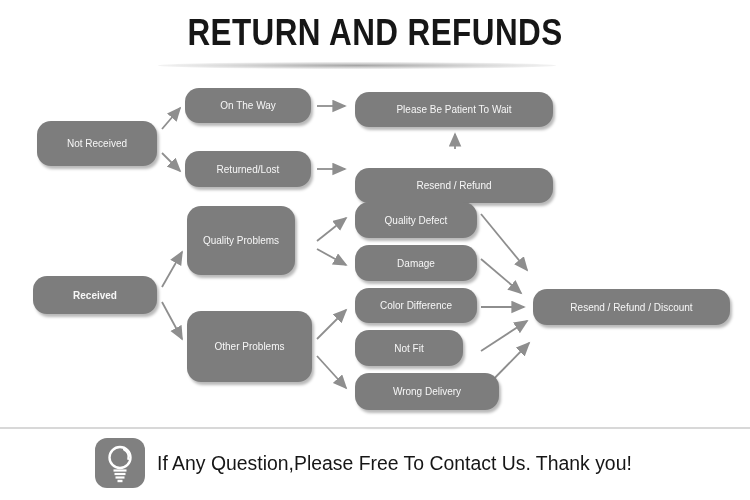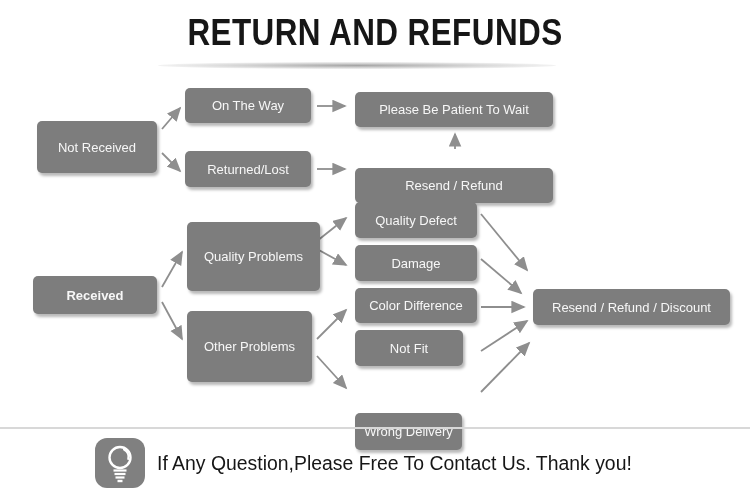--- a/index.html
+++ b/index.html
@@ -22,23 +22,23 @@
       rgba(185,185,185,0.55) 45%,
       rgba(225,225,225,0.25) 75%,
       rgba(255,255,255,0) 100%);
     border-radius:50%;
   }
   .flowchart{position:absolute;left:0;top:0;width:750px;height:430px;}
   svg.edge-layer{position:absolute;left:0;top:0;pointer-events:none;}
   .node{
     position:absolute;
     background:#7d7d7d;
-    border-radius:5px;
+    border-radius:14px;
     color:#f7f7f7;
-    font-size:13px;
+    font-size:10px;
     display:flex;align-items:center;justify-content:center;
     text-align:center;
     box-shadow:2px 3px 3px rgba(0,0,0,0.28);
     white-space:nowrap;
   }
   .footer-divider{
     position:absolute;left:0;top:427px;width:750px;height:2px;
     background:#d8d8d8;
   }
   .footer{
@@ -79,33 +79,33 @@
         <line x1="317" y1="339" x2="346" y2="310" marker-end="url(#arrowhead)"></line>
         <line x1="317" y1="356" x2="346" y2="388" marker-end="url(#arrowhead)"></line>
         <line x1="481" y1="214" x2="527" y2="270" marker-end="url(#arrowhead)"></line>
         <line x1="481" y1="259" x2="521" y2="293" marker-end="url(#arrowhead)"></line>
         <line x1="481" y1="307" x2="524" y2="307" marker-end="url(#arrowhead)"></line>
         <line x1="481" y1="351" x2="527" y2="321" marker-end="url(#arrowhead)"></line>
         <line x1="481" y1="392" x2="529" y2="343" marker-end="url(#arrowhead)"></line>
       </g>
   </svg>
   <div id="node-layer">
-      <div class="node" style="left: 37px; top: 121px; width: 120px; height: 52px;">Not Received</div>
+      <div class="node" style="left: 37px; top: 121px; width: 120px; height: 45px;">Not Received</div>
       <div class="node" style="left: 185px; top: 88px; width: 126px; height: 35px;">On The Way</div>
       <div class="node" style="left: 185px; top: 151px; width: 126px; height: 36px;">Returned/Lost</div>
       <div class="node" style="left: 355px; top: 92px; width: 198px; height: 35px;">Please Be Patient To Wait</div>
       <div class="node" style="left: 355px; top: 168px; width: 198px; height: 35px;">Resend / Refund</div>
       <div class="node" style="left: 33px; top: 276px; width: 124px; height: 38px; font-weight: bold;">Received</div>
-      <div class="node" style="left: 187px; top: 206px; width: 133px; height: 69px; margin-top: 16px;">Quality Problems</div>
+      <div class="node" style="left: 187px; top: 206px; width: 108px; height: 69px;">Quality Problems</div>
       <div class="node" style="left: 187px; top: 311px; width: 125px; height: 71px;">Other Problems</div>
       <div class="node" style="left: 355px; top: 202px; width: 122px; height: 36px;">Quality Defect</div>
       <div class="node" style="left: 355px; top: 245px; width: 122px; height: 36px;">Damage</div>
       <div class="node" style="left: 355px; top: 288px; width: 122px; height: 35px;">Color Difference</div>
       <div class="node" style="left: 355px; top: 330px; width: 108px; height: 36px;">Not Fit</div>
-      <div class="node" style="left: 355px; top: 373px; width: 107px; height: 37px; margin-top: 40px;">Wrong Delivery</div>
+      <div class="node" style="left: 355px; top: 373px; width: 144px; height: 37px;">Wrong Delivery</div>
       <div class="node" style="left: 533px; top: 289px; width: 197px; height: 36px;">Resend / Refund / Discount</div>
     </div>
 </div>
 
 <div class="footer-divider"></div>
 
 <div class="footer">
   <svg class="bulb" viewBox="0 0 50 50">
     <rect x="0" y="0" width="50" height="50" rx="12" fill="#808080"></rect>
     <circle cx="25" cy="19.5" r="10.5" fill="none" stroke="#ffffff" stroke-width="2.4"></circle>

